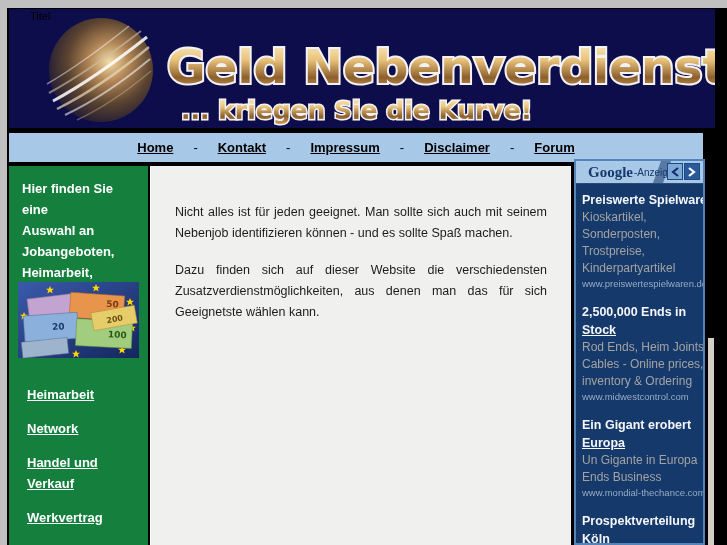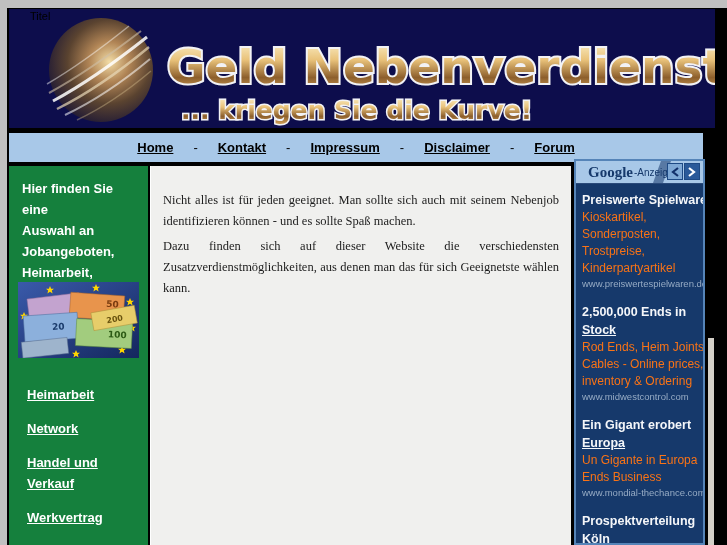--- a/index.html
+++ b/index.html
@@ -48,23 +48,22 @@
     line-height: 21px; text-decoration: underline; margin-bottom: 13px; cursor: pointer;
   }
 
   
   .main {
     position: absolute; left: 150px; top: 166px; width: 420px; height: 379px;
     background: #f0f0ee; border-left: 1px solid #fff; overflow: hidden;
   }
   .main .text { padding: 20px 8px 0 8px; }
   .main p {
-    margin: 4px; font-size: 12.5px; line-height: 21px; color: #1c1c1c;
+    margin: 16px; font-size: 12.5px; line-height: 21px; color: #1c1c1c;
     text-align: justify;
-    font-family: Liberation Serif, serif;
   }
 
   
   .ads {
     position: absolute; left: 574px; top: 159px; width: 131px; height: 386px;
     background: #16396b; border: 2px solid #5584b8; box-sizing: border-box; overflow: hidden;
   }
   .ads-header {
     position: relative; height: 22px; background: #a8c8e8;
     border-bottom: 1px solid #2a4a7a; display: flex; align-items: center; padding-left: 8px;
@@ -85,21 +84,21 @@
   }
   .arrow-prev { right: 20px; background: #7fa9d6; }
   .arrow-next { right: 3px; background: #2a5a9a; }
   .ads-list { padding: 7px 5px 0 6px; }
   .ad { margin-bottom: 13px; }
   .ad-title {
     font-size: 12.5px; font-weight: bold; color: #f4f6f9; line-height: 18px;
     cursor: pointer; white-space: nowrap;
   }
   .ad-title .u { text-decoration: underline; }
-  .ad-body { font-size: 12px; color: #f97316; line-height: 17px; white-space: nowrap; }
+  .ad-body { font-size: 12px; color: #a3a3a3; line-height: 17px; white-space: nowrap; }
   .ad-url { font-size: 9.5px; color: #96abc4; line-height: 13px; white-space: nowrap; }
 
   .scroll-strip {
     position: absolute; left: 708px; top: 338px; width: 6px; height: 207px;
     background: #d4d0c8;
   }
 </style>
 </head>
 <body>
 

